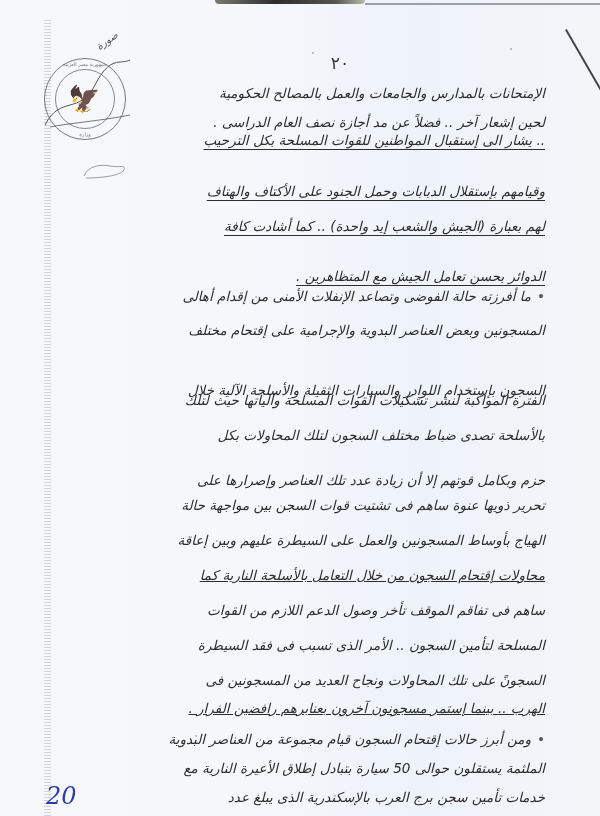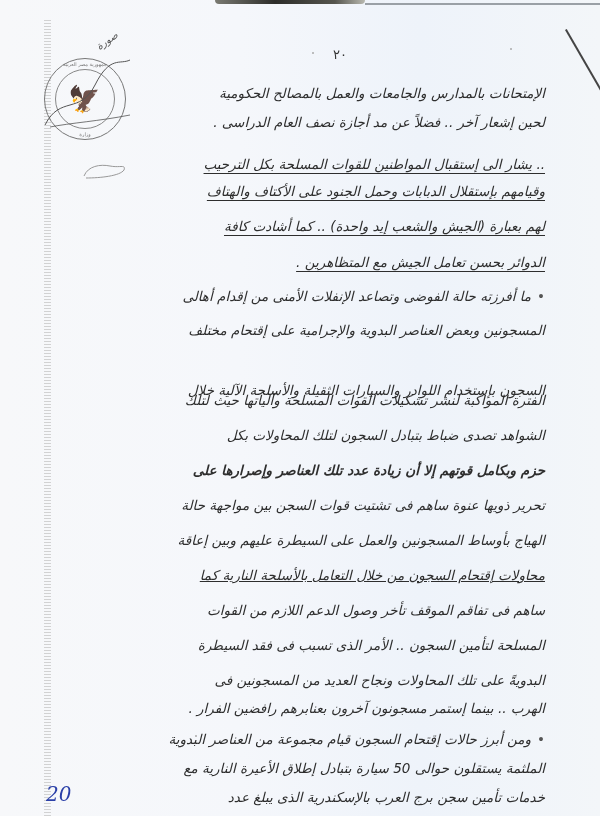--- a/index.html
+++ b/index.html
@@ -24,22 +24,22 @@
     .binding-edge {
       position: absolute; left: 44px; top: 20px; width: 7px; height: 796px;
       background-image: repeating-linear-gradient(0deg, #c8c8c8 0px, #c8c8c8 1px, transparent 1px, transparent 3px);
       opacity: 0.8;
     }
     .corner-diag {
       position: absolute; left: 565px; top: 30px; width: 2px; height: 70px;
       background: #444; transform: rotate(-30deg); transform-origin: top left;
     }
     .page-number {
-      position: absolute; top: 47px; left: 330px; width: 20px;
-      font-size: 13px; color: #333; text-align: center;
+      position: absolute; top: 53px; left: 330px; width: 20px;
+      font-size: 17px; color: #333; text-align: center;
     }
     .stamp {
       position: absolute; left: 44px; top: 58px; width: 80px; height: 80px;
       border-radius: 50%; border: 1.5px solid #777;
     }
     .stamp-inner {
       position: absolute; left: 10px; top: 10px; width: 58px; height: 58px;
       border-radius: 50%; border: 1px solid #888;
       display: flex; align-items: center; justify-content: center;
     }
@@ -65,21 +65,21 @@
     .text-block {
       position: absolute; left: 115px; width: 430px; direction: rtl;
       text-align: right; color: #2e2e2e;
       font-family: "DejaVu Sans", sans-serif;
       font-style: italic; font-size: 13.5px;
     }
     .line { position: absolute; right: 0; white-space: nowrap; }
     .u { text-decoration: underline; text-underline-offset: 4px; }
     .bullet-dot { color: #555; margin-left: 6px; }
     .handwritten-num {
-      position: absolute; left: 46px; top: 782px; font-size: 20px; color: #2a3fa8;
+      position: absolute; left: 46px; top: 782px; font-size: 24px; color: #2a3fa8;
       font-family: "DejaVu Serif", serif; font-style: italic;
     }
     .speck { position: absolute; width: 2px; height: 2px; background: #aaa; border-radius: 50%; }
   </style>
 </head>
 <body>
 
 <div class="page">
   <div class="top-band"></div>
   <div class="top-line"></div>
@@ -103,40 +103,40 @@
 
   <div class="copy-note">صورة</div>
 
   <svg class="scribble" viewBox="0 0 50 22">
     <path d="M4 16 C 8 6, 20 4, 30 6 S 46 4, 44 10 C 40 16, 20 18, 6 18" fill="none" stroke="#999" stroke-width="1"></path>
   </svg>
 
   <div class="text-block" style="top:0;">
     <div class="line" style="top:85px;">الإمتحانات بالمدارس والجامعات والعمل بالمصالح الحكومية</div>
     <div class="line" style="top:114px;">لحين إشعار آخر .. فضلاً عن مد أجازة نصف العام الدراسى .</div>
-    <div class="line u" style="top:156px;">.. يشار الى إستقبال المواطنين للقوات المسلحة بكل الترحيب</div>
+    <div class="line u" style="top:132px;">.. يشار الى إستقبال المواطنين للقوات المسلحة بكل الترحيب</div>
     <div class="line u" style="top:183px;">وقيامهم بإستقلال الدبابات وحمل الجنود على الأكتاف والهتاف</div>
     <div class="line u" style="top:218px;">لهم بعبارة (الجيش والشعب إيد واحدة) .. كما أشادت كافة</div>
-    <div class="line u" style="top:254px;">الدوائر بحسن تعامل الجيش مع المتظاهرين .</div>
+    <div class="line u" style="top:268px;">الدوائر بحسن تعامل الجيش مع المتظاهرين .</div>
 
     <div class="line" style="top:288px;">
       <span class="bullet-dot">•</span><span>ما أفرزته حالة الفوضى وتصاعد الإنفلات الأمنى من إقدام أهالى</span>
     </div>
     <div class="line" style="top:322px;">المسجونين وبعض العناصر البدوية والإجرامية على إقتحام مختلف</div>
     <div class="line" style="top:357px;margin-top:25px;">السجون بإستخدام اللوادر والسيارات الثقيلة والأسلحة الآلية خلال</div>
     <div class="line" style="top:392px;">الفترة المواكبة لنشر تشكيلات القوات المسلحة وآلياتها حيث لتلك</div>
-    <div class="line" style="top:427px;">الشواهد تصدى ضباط بتبادل السجون لتلك المحاولات بكل</div>
-    <div class="line" style="top:462px;font-weight:bold;">حزم وبكامل قوتهم إلا أن زيادة عدد تلك العناصر وإصرارها على</div>
+    <div class="line" style="top:427px;">بالأسلحة تصدى ضباط مختلف السجون لتلك المحاولات بكل</div>
+    <div class="line" style="top:472px;">حزم وبكامل قوتهم إلا أن زيادة عدد تلك العناصر وإصرارها على</div>
     <div class="line" style="top:497px;">تحرير ذويها عنوة ساهم فى تشتيت قوات السجن بين مواجهة حالة</div>
     <div class="line" style="top:532px;">الهياج بأوساط المسجونين والعمل على السيطرة عليهم وبين إعاقة</div>
     <div class="line" style="top:567px;text-decoration:underline;">محاولات إقتحام السجون من خلال التعامل بالأسلحة النارية كما</div>
     <div class="line" style="top:602px;">ساهم فى تفاقم الموقف تأخر وصول الدعم اللازم من القوات</div>
     <div class="line" style="top:637px;">المسلحة لتأمين السجون .. الأمر الذى تسبب فى فقد السيطرة</div>
-    <div class="line" style="top:672px;">البدويةً على تلك المحاولات ونجاح العديد من المسجونين فى</div>
-    <div class="line" style="top:700px;">الهرب .. بينما إستمر مسجونون آخرون بعنابرهم رافضين الفرار .</div>
+    <div class="line" style="top:672px;">السجونً على تلك المحاولات ونجاح العديد من المسجونين فى</div>
+    <div class="line" style="top:700px;text-decoration:underline;">الهرب .. بينما إستمر مسجونون آخرون بعنابرهم رافضين الفرار .</div>
 
     <div class="line" style="top:731px;margin-left:35px;">
       <span class="bullet-dot">•</span><span>ومن أبرز حالات إقتحام السجون قيام مجموعة من العناصر البدوية</span>
     </div>
     <div class="line" style="top:760px;">الملثمة يستقلون حوالى 50 سيارة بتبادل إطلاق الأعيرة النارية مع</div>
     <div class="line" style="top:789px;">خدمات تأمين سجن برج العرب بالإسكندرية الذى يبلغ عدد</div>
   </div>
 
   <div class="handwritten-num">20</div>
 

